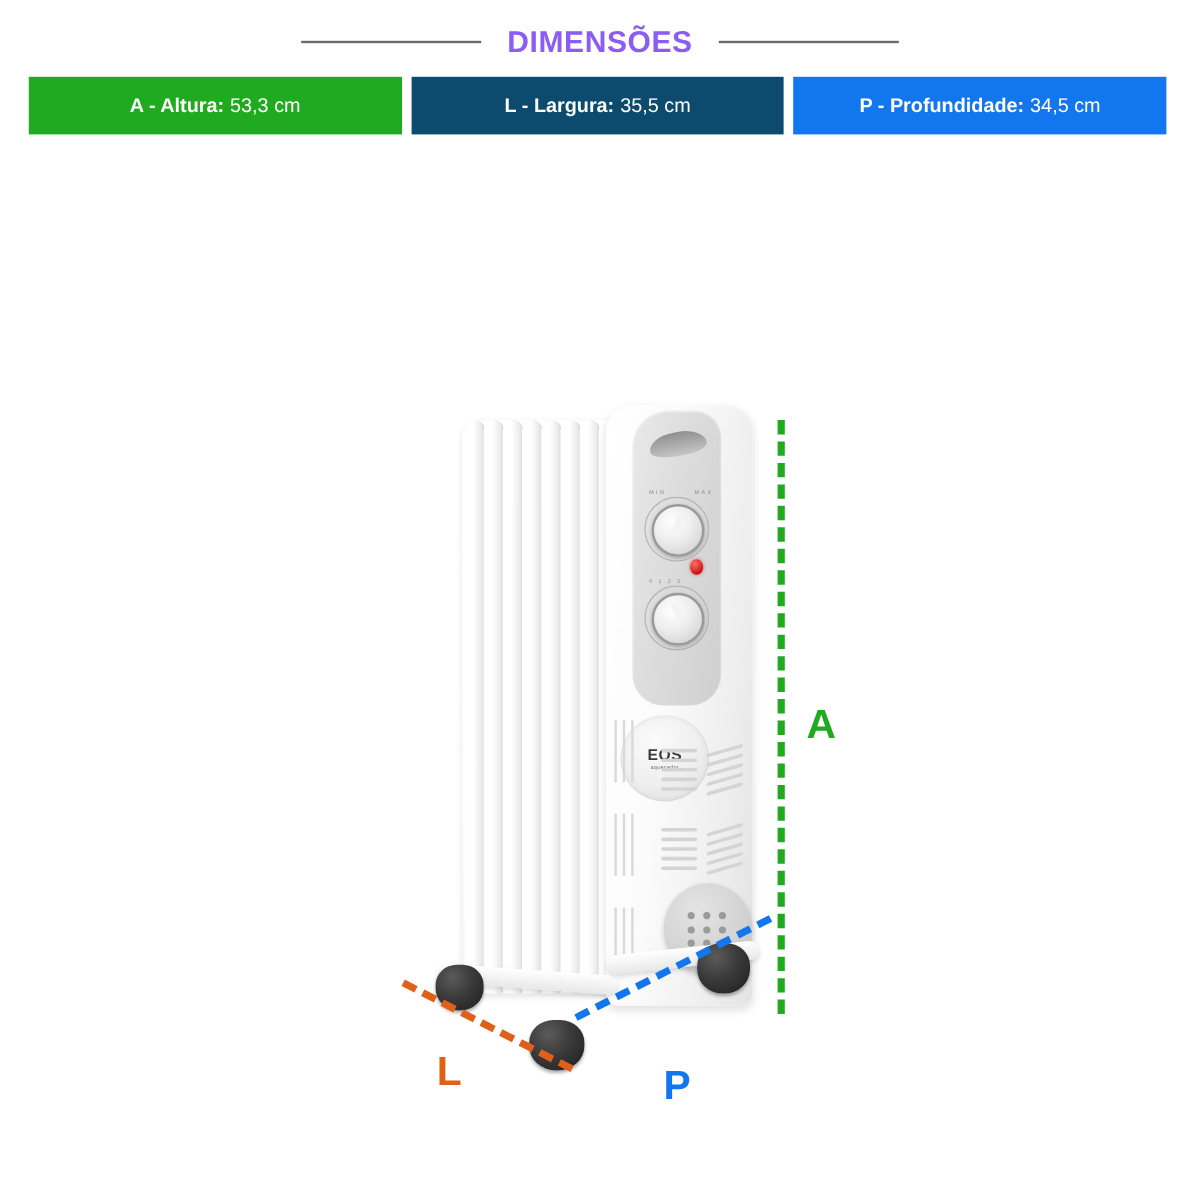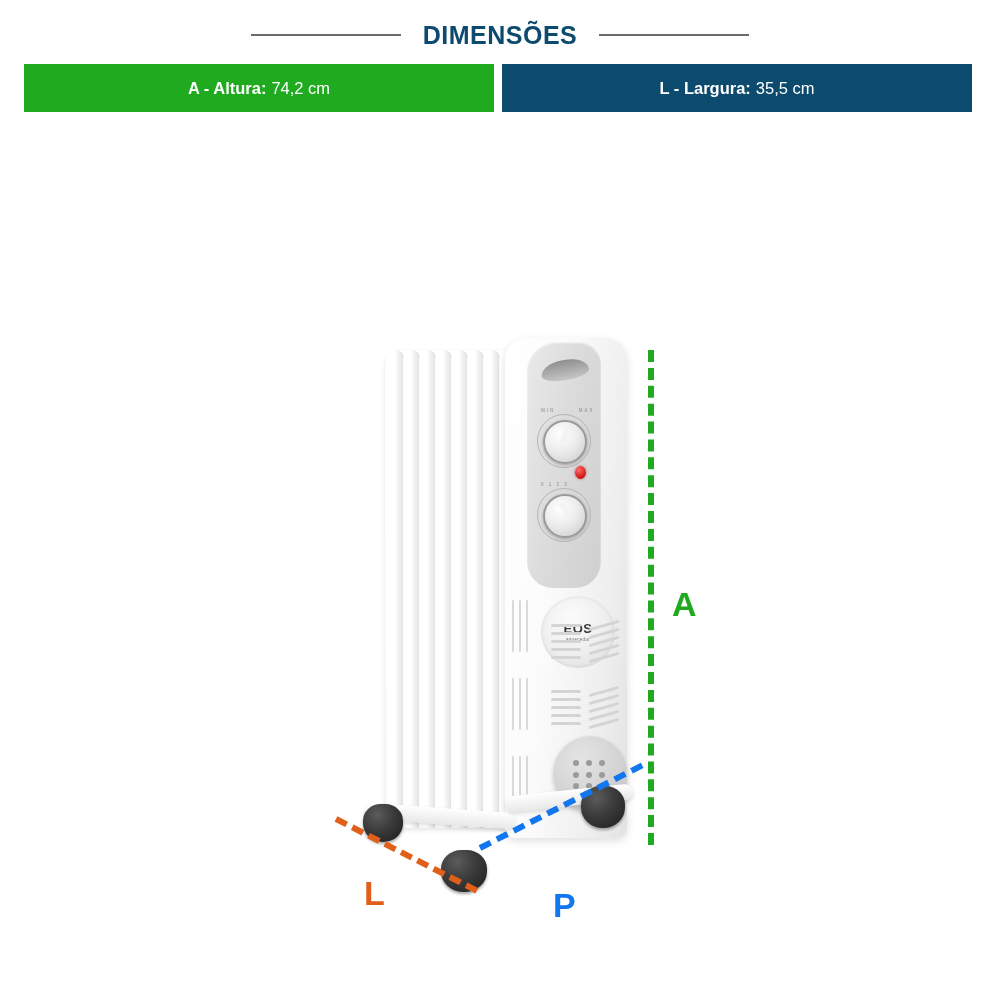--- a/index.html
+++ b/index.html
@@ -33,21 +33,21 @@
   }
   .title-rule {
     height: 2px;
     width: 150px;
     background: #6b6b6b;
   }
   #page-title {
     font-size: 25px;
     font-weight: bold;
     letter-spacing: 0.5px;
-    color: #0c4a6e;
+    color: #8b5cf6;
     white-space: nowrap;
   }
 
   
   #banner-row {
     position: absolute;
     left: 24px;
     top: 64px;
     width: 948px;
     height: 48px;
@@ -189,21 +189,21 @@
     font-size: 4.5px;
     color: #8a8a8a;
     letter-spacing: 2px;
     white-space: nowrap;
   }
   .ticks-1 { left: 14px; top: 66px; }
   .ticks-2 { left: 14px; top: 140px; }
 
   .brand-plate {
     position: absolute;
-    left: 36px;
+    left: 12px;
     top: 258px;
     width: 74px;
     height: 72px;
     border-radius: 50%;
     background: radial-gradient(circle at 40% 30%, #fbfbfb 0%, #eeeeee 55%, #dadada 100%);
     box-shadow: inset 0 0 4px rgba(0,0,0,0.10);
     display: flex;
     flex-direction: column;
     align-items: center;
     justify-content: center;
@@ -349,25 +349,29 @@
 
   <div id="title-row">
     <span class="title-rule"></span>
     <span id="page-title">DIMENSÕES</span>
     <span class="title-rule"></span>
   </div>
 
   <div id="banner-row">
     <div class="banner green">
       <span class="b-label">A - Altura:</span>
-      <span class="b-value">74,2 cm</span>
+      <span class="b-value">53,3 cm</span>
     </div>
     <div class="banner orange">
       <span class="b-label">L - Largura:</span>
       <span class="b-value">35,5 cm</span>
+    </div>
+    <div class="banner blue">
+      <span class="b-label">P - Profundidade:</span>
+      <span class="b-value">34,5 cm</span>
     </div>
   </div>
 
   <div id="stage">
 
     <div id="heater">
 
       <div class="fins">
         <span class="fin" style="left:2px"></span>
         <span class="fin" style="left:18px"></span>

